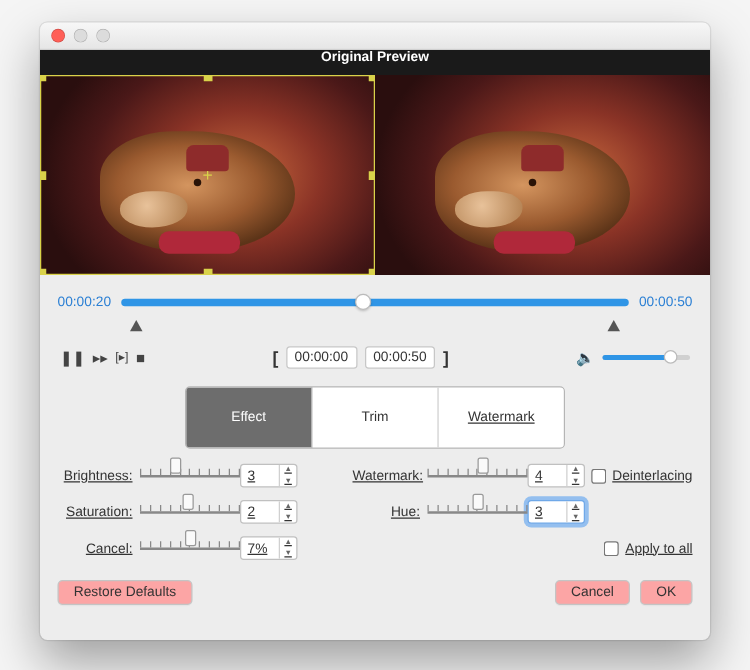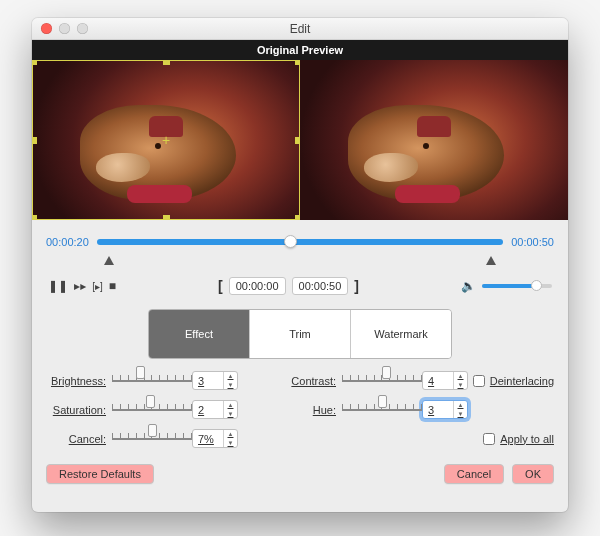--- a/index.html
+++ b/index.html
@@ -15,21 +15,21 @@
     border-bottom: 1px solid #d0d0d0; display: flex; align-items: center;
     position: relative;
   }
   .traffic { display: flex; gap: 7px; margin-left: 9px; }
   .dot { width: 11px; height: 11px; border-radius: 50%; box-shadow: inset 0 0 0 0.5px rgba(0,0,0,0.2); }
   .dot.red { background: #ff5f57; }
   .dot.gray { background: #dcdcdc; }
   .title { position: absolute; left: 0; right: 0; text-align: center; font-size: 12px; color: #444; pointer-events:none;}
   .preview-head {
     display: flex; background: #1a1a1a; color: #fff; font-size: 11px; font-weight: 600;
-    height: 20px; align-items: center;
+    height: 20px; align-items: center; flex-direction: column;
   }
   .preview-head > div { flex: 1; text-align: center; }
   .preview-row { display: flex; background: #000; height: 160px; }
   .preview-pane { flex: 1; position: relative; overflow: hidden; }
   .scene {
     position: absolute; inset: 0;
     background:
       radial-gradient(ellipse 60% 80% at 60% 50%, #c96a3e 0%, #8a3326 40%, #4a1818 75%, #2a0e0e 100%);
   }
   .bear {
@@ -75,21 +75,21 @@
   }
   .vol-group { display:flex; align-items:center; gap:6px;}
   .vol-track { width:70px; height:4px; background:#d0d0d0; border-radius:2px; position:relative;}
   .vol-fill { position:absolute; left:0; top:0; bottom:0; width:78%; background:#2f95e6; border-radius:2px;}
   .vol-thumb { position:absolute; right:-5px; top:-4px; width:11px; height:11px; background:#fff; border:1px solid #bbb; border-radius:50%;}
   .tabs {
     display:flex; width:304px; margin:0 auto 12px; border:1px solid #b5b5b5; border-radius:4px;
     overflow:hidden; font-size:11px;
   }
   .tab { flex:1; text-align:center; padding:18px 0; background:#fff; cursor:pointer; border-right:1px solid #c8c8c8;}
-  .tab:last-child{border-right:none;}
+  .tab:last-child{border-right:none;text-decoration:underline;}
   .tab.active { background:#6d6d6d; color:#fff; }
   .form-grid {
     display:grid; grid-template-columns: 66px 80px 50px 40px 60px 80px 50px 1fr;
     row-gap:10px; align-items:center;text-decoration:underline;
   }
   .lbl { text-align:right; padding-right:6px; color:#333;}
   .mini-slider {
     height:18px; position:relative; display:flex; align-items:center;
   }
   .mini-slider .rail{height:2px;background:#888;width:100%;position:relative;}
@@ -120,21 +120,20 @@
 </head>
 <body>
 
 <div class="window">
   <div class="titlebar">
     <div class="traffic">
       <div class="dot red"></div>
       <div class="dot gray"></div>
       <div class="dot gray"></div>
     </div>
-    <div class="title">Edit</div>
   </div>
 
   <div class="preview-head">
     <div>Original Preview</div>
   </div>
 
   <div class="preview-row">
     <div class="preview-pane">
       <div class="scene">
         <div class="bear">
@@ -236,21 +235,21 @@
           <div class="knob" id="k-bri" style="left: calc(35% - 4px);"></div>
         </div>
       <div class="numbox">
           <div class="val">3</div>
           <div class="step">
             <div>▲</div>
             <div>▼</div>
           </div>
         </div>
       <div class="spacer"></div>
-      <div class="lbl">Contrast:</div>
+      <div class="lbl">Watermark:</div>
       <div class="mini-slider">
           <div class="rail"></div>
           <div class="ticks">
             <span></span>
             <span></span>
             <span></span>
             <span></span>
             <span></span>
             <span></span>
             <span></span>

